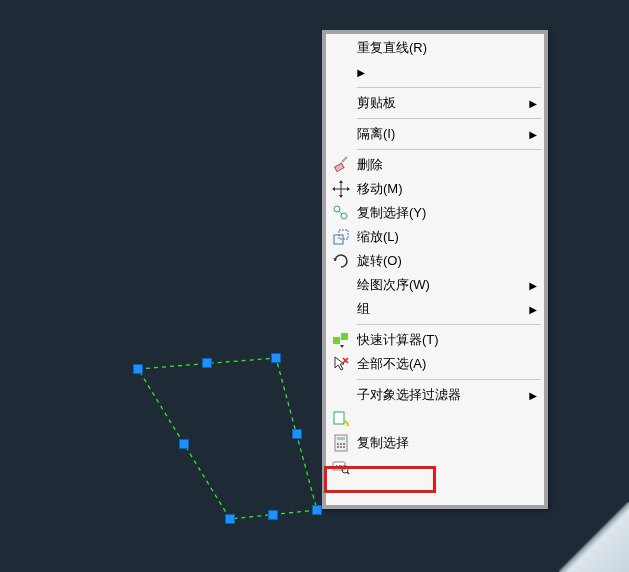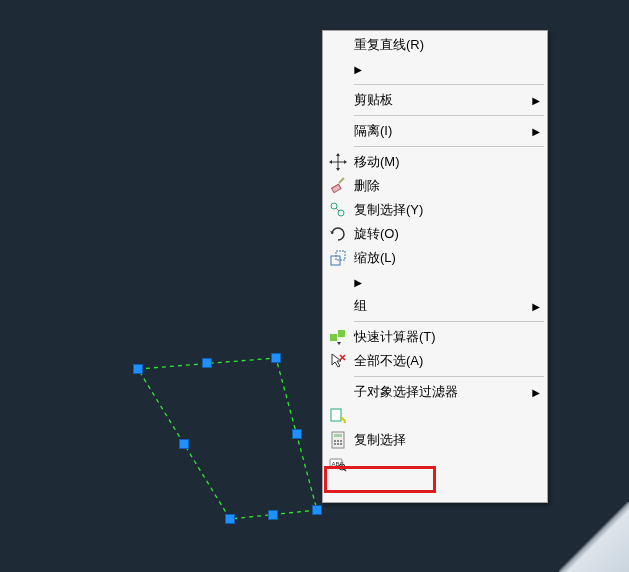--- a/index.html
+++ b/index.html
@@ -25,21 +25,21 @@
     width: 10px; height: 10px;
     background: #1e90ff;
     border: 1px solid #0d5fb3;
     transform: translate(-50%, -50%);
   }
   .context-menu {
     position: absolute;
     left: 322px; top: 30px;
     width: 226px;
     background: #f6f6f6;
-    border: 1px solid #a3a3a3;
+    border: 4px solid #a3a3a3;
     box-shadow: 2px 2px 4px rgba(0,0,0,0.35);
     padding: 2px 1px;
   }
   .menu-item {
     display: flex;
     align-items: center;
     height: 24px;
     position: relative;
     cursor: default;
   }
@@ -120,74 +120,75 @@
       <span class="icon-col"></span>
       <span class="label">隔离(I)</span>
       <span class="arrow">▶</span>
     </div>
 
     <div class="separator"></div>
 
     <div class="menu-item">
       <span class="icon-col">
         <svg class="mi-icon" viewBox="0 0 18 18">
+            <rect x="3" y="9" width="8" height="5" fill="#e9b7c2" stroke="#b05060" transform="rotate(-30 7 11)"></rect>
+            <line x1="10" y1="6" x2="15" y2="1" stroke="#aa7" stroke-width="2"></line>
+          </svg>
+      </span>
+      <span class="label">删除</span>
+    </div>
+
+    <div class="menu-item">
+      <span class="icon-col">
+        <svg class="mi-icon" viewBox="0 0 18 18">
             <line x1="9" y1="1" x2="9" y2="17" stroke="#333"></line>
             <line x1="1" y1="9" x2="17" y2="9" stroke="#333"></line>
             <polygon points="9,0 7,3 11,3" fill="#333"></polygon>
             <polygon points="9,18 7,15 11,15" fill="#333"></polygon>
             <polygon points="0,9 3,7 3,11" fill="#333"></polygon>
             <polygon points="18,9 15,7 15,11" fill="#333"></polygon>
           </svg>
       </span>
       <span class="label">移动(M)</span>
     </div>
 
     <div class="menu-item">
       <span class="icon-col">
         <svg class="mi-icon" viewBox="0 0 18 18">
-            <rect x="3" y="9" width="8" height="5" fill="#e9b7c2" stroke="#b05060" transform="rotate(-30 7 11)"></rect>
-            <line x1="10" y1="6" x2="15" y2="1" stroke="#aa7" stroke-width="2"></line>
-          </svg>
-      </span>
-      <span class="label">删除</span>
-    </div>
-
-    <div class="menu-item">
-      <span class="icon-col">
-        <svg class="mi-icon" viewBox="0 0 18 18">
             <circle cx="5" cy="5" r="3" fill="none" stroke="#2a7"></circle>
             <circle cx="12" cy="12" r="3" fill="none" stroke="#2a7"></circle>
             <line x1="7" y1="7" x2="10" y2="10" stroke="#888"></line>
           </svg>
       </span>
       <span class="label">复制选择(Y)</span>
     </div>
 
     <div class="menu-item">
       <span class="icon-col">
         <svg class="mi-icon" viewBox="0 0 18 18">
+            <rect x="2" y="7" width="9" height="9" fill="none" stroke="#47a"></rect>
+            <rect x="7" y="2" width="9" height="9" fill="none" stroke="#47a" stroke-dasharray="2 1"></rect>
+          </svg>
+      </span>
+      <span class="label">缩放(L)</span>
+    </div>
+
+    <div class="menu-item">
+      <span class="icon-col">
+        <svg class="mi-icon" viewBox="0 0 18 18">
             <path d="M3 9 A6 6 0 1 1 9 15" fill="none" stroke="#333" stroke-width="1.5"></path>
             <polygon points="3,9 1,6 5,7" fill="#333"></polygon>
           </svg>
       </span>
       <span class="label">旋转(O)</span>
     </div>
 
     <div class="menu-item">
-      <span class="icon-col">
-        <svg class="mi-icon" viewBox="0 0 18 18">
-            <rect x="2" y="7" width="9" height="9" fill="none" stroke="#47a"></rect>
-            <rect x="7" y="2" width="9" height="9" fill="none" stroke="#47a" stroke-dasharray="2 1"></rect>
-          </svg>
-      </span>
-      <span class="label">缩放(L)</span>
-    </div>
-
-    <div class="menu-item">
-      <span class="icon-col"></span>
+      <span class="icon-col"></span>
+      <span class="label">绘图次序(W)</span>
       <span class="arrow">▶</span>
     </div>
 
     <div class="menu-item">
       <span class="icon-col"></span>
       <span class="label">组</span>
       <span class="arrow">▶</span>
     </div>
 
     <div class="separator"></div>

